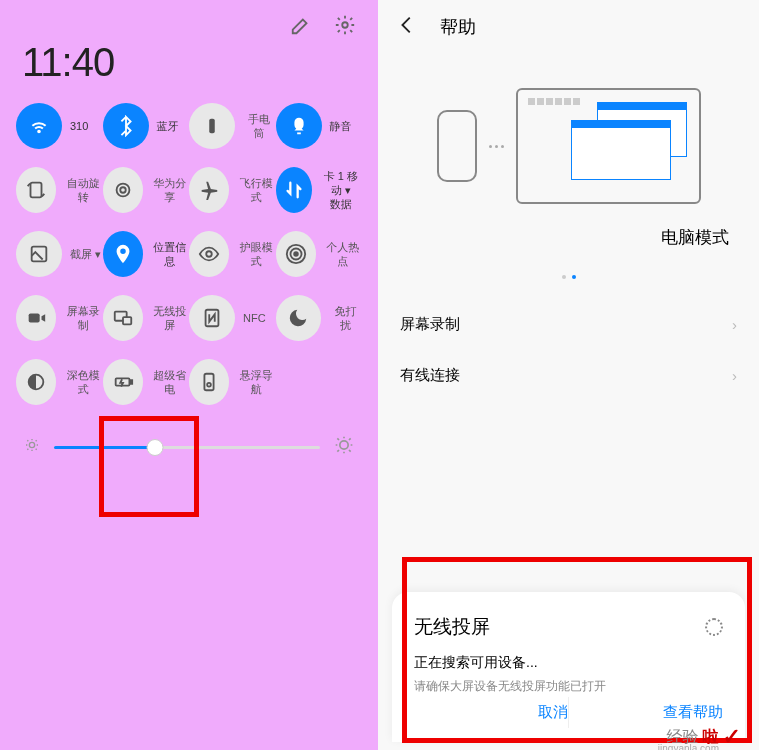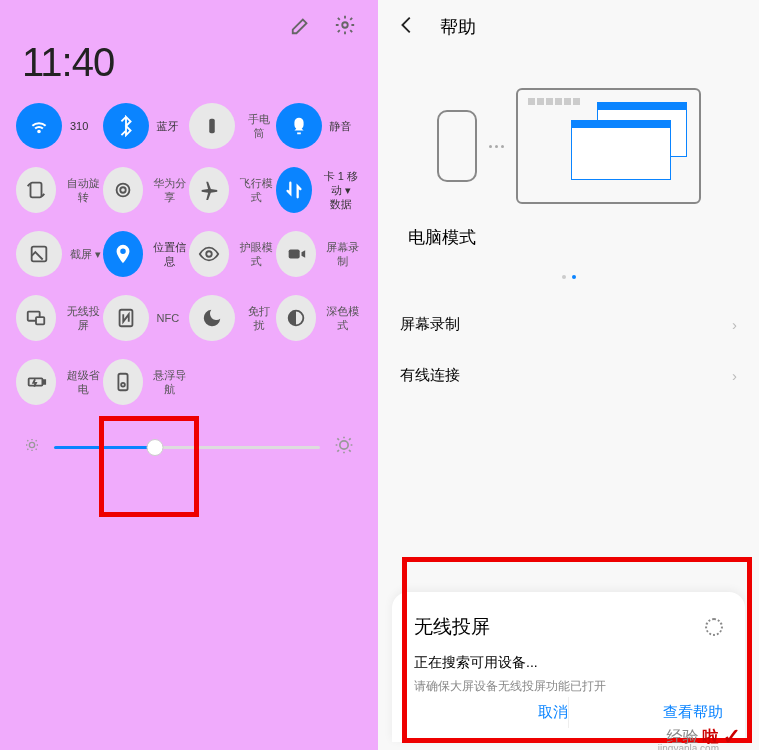--- a/index.html
+++ b/index.html
@@ -60,21 +60,21 @@
     .dots { display: flex; gap: 3px; }
     .dots span { width: 3px; height: 3px; border-radius: 50%; background: #aaa; }
     .monitor { width: 185px; height: 116px; border: 2px solid #888; border-radius: 6px; position: relative; }
     .mon-dots { position: absolute; top: 8px; left: 10px; display: flex; gap: 2px; }
     .mon-dots span { width: 7px; height: 7px; background: #ccc; }
     .win { position: absolute; background: #fff; border: 1px solid #0a84ff; }
     .win-top { height: 7px; background: #0a84ff; }
     .win1 { width: 90px; height: 55px; right: 12px; top: 12px; }
     .win2 { width: 100px; height: 60px; right: 28px; top: 30px; }
 
-    .desc { text-align: left; padding: 6px 30px 18px; }
+    .desc { text-align: right; padding: 6px 30px 18px; }
     .desc-title { font-size: 17px; font-weight: 500; margin-bottom: 8px; }
     .desc-text { font-size: 12px; color: #888; line-height: 1.6; }
     .pager { display: flex; justify-content: center; gap: 6px; padding-bottom: 20px; }
     .pager span { width: 4px; height: 4px; border-radius: 50%; background: #ccc; }
     .pager span.on { background: #0a84ff; }
 
     .list-item { display: flex; justify-content: space-between; align-items: center; padding: 16px 22px; font-size: 15px; }
     .chev { color: #bbb; }
 
     .bottom-card {
@@ -207,20 +207,30 @@
       </div>
     <div class="tile">
         <div class="tile-circle">
           <svg viewBox="0 0 24 24" fill="none" stroke="currentColor" stroke-width="2">
             <path d="M2 12s4-7 10-7 10 7 10 7-4 7-10 7-10-7-10-7z"></path>
             <circle cx="12" cy="12" r="3"></circle>
           </svg>
         </div>
         <div class="tile-label">护眼模式</div>
       </div>
+    <div class="tile">
+        <div class="tile-circle">
+          <svg viewBox="0 0 24 24" fill="none" stroke="currentColor" stroke-width="2">
+            <circle cx="12" cy="12" r="2" fill="currentColor"></circle>
+            <circle cx="12" cy="12" r="6"></circle>
+            <circle cx="12" cy="12" r="10"></circle>
+          </svg>
+        </div>
+        <div class="tile-label">个人热点</div>
+      </div>
 
     <div class="tile">
         <div class="tile-circle">
           <svg viewBox="0 0 24 24" fill="currentColor">
             <rect x="4" y="7" width="12" height="10" rx="2"></rect>
             <path d="M18 10l4-2v8l-4-2z"></path>
           </svg>
         </div>
         <div class="tile-label">屏幕录制</div>
       </div>

